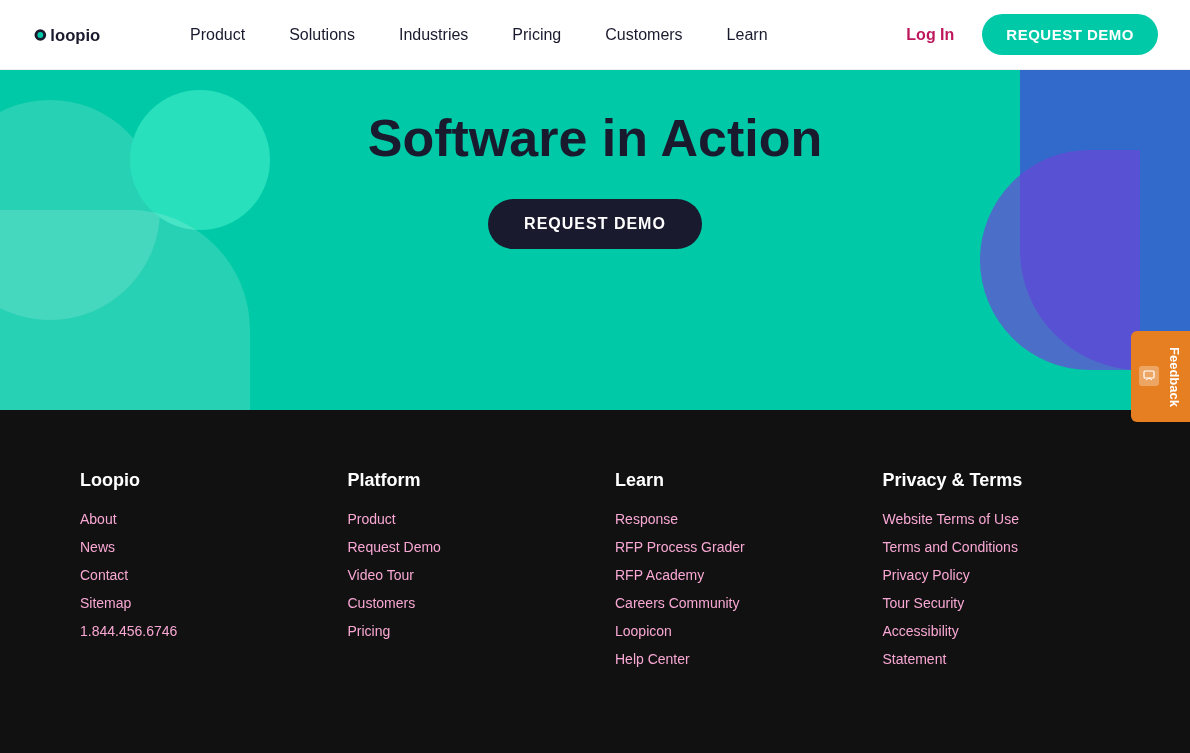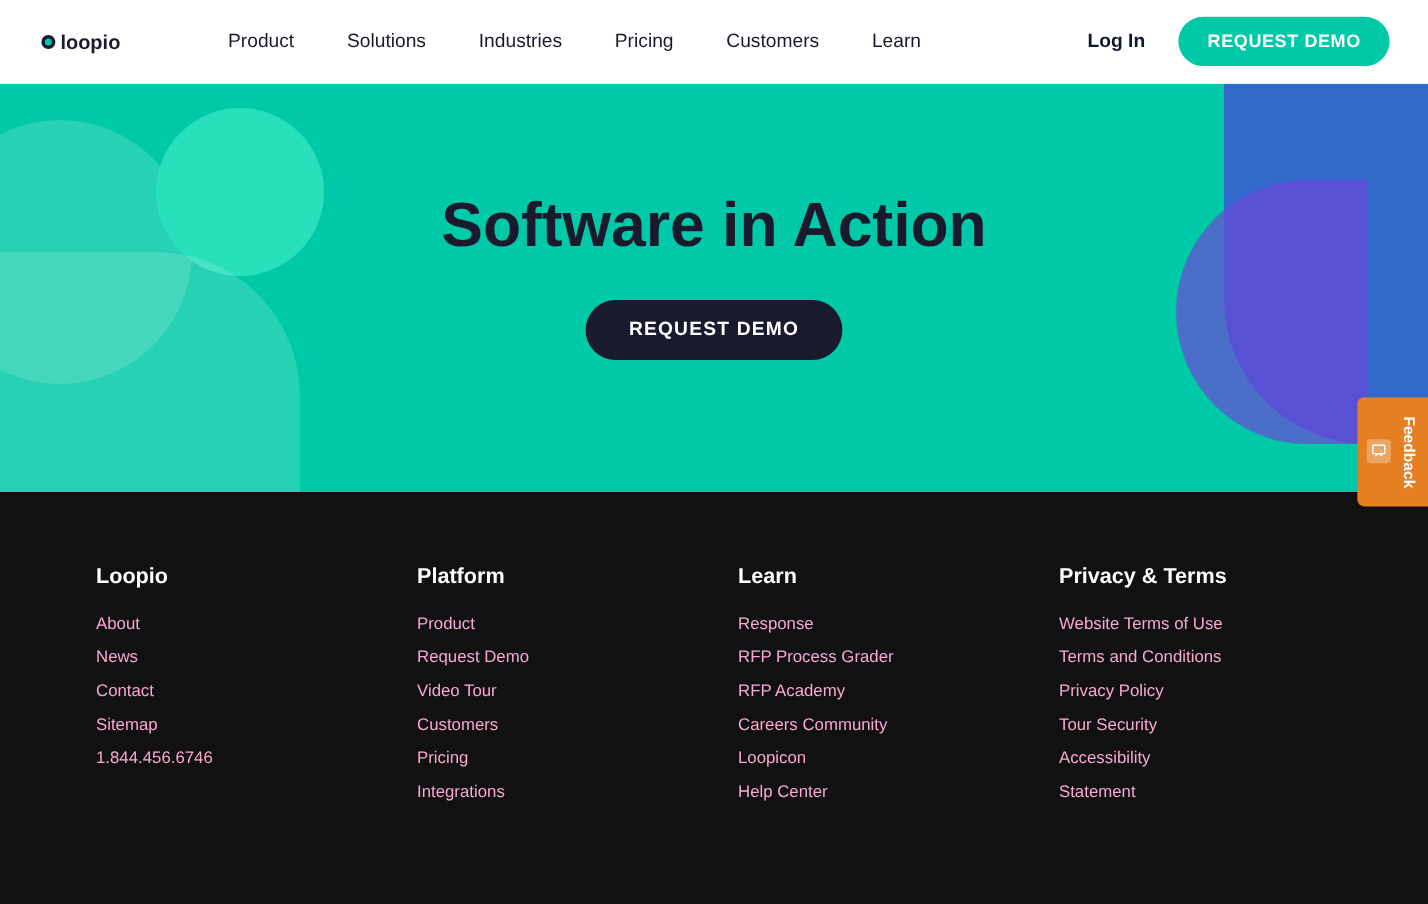--- a/index.html
+++ b/index.html
@@ -34,21 +34,21 @@
       text-decoration: none;
     }
     .nav-right {
       display: flex;
       align-items: center;
       gap: 16px;
     }
     .btn-login {
       font-size: 16px;
       font-weight: 600;
-      color: #0f172a;
+      color: #be185d;
       background: none;
       border: none;
       cursor: pointer;
       padding: 8px 12px;
       text-align: right;
       line-height: 1.2;
     }
     .btn-demo {
       background: #00c9a7;
       color: #fff;
@@ -61,21 +61,21 @@
       letter-spacing: 0.5px;
     }
 
     
     .hero {
       background: #00c9a7;
       min-height: 340px;
       display: flex;
       flex-direction: column;
       align-items: center;
-      justify-content: center;
+      justify-content: flex-start;
       position: relative;
       overflow: hidden;
       padding: 40px 20px 60px;
     }
     .hero-bg-circle {
       position: absolute;
       border-radius: 50%;
       background: #29e0bc;
       width: 140px;
       height: 140px;
@@ -269,21 +269,20 @@
       <a class="footer-link">1.844.456.6746</a>
     </div>
 
     <div class="footer-col">
       <div class="footer-col-title">Platform</div>
       <a class="footer-link">Product</a>
       <a class="footer-link">Request Demo</a>
       <a class="footer-link">Video Tour</a>
       <a class="footer-link">Customers</a>
       <a class="footer-link">Pricing</a>
-      <a class="footer-link">Integrations</a>
     </div>
 
     <div class="footer-col">
       <div class="footer-col-title">Learn</div>
       <a class="footer-link">Response</a>
       <a class="footer-link">RFP Process Grader</a>
       <a class="footer-link">RFP Academy</a>
       <a class="footer-link">Careers Community</a>
       <a class="footer-link">Loopicon</a>
       <a class="footer-link">Help Center</a>

